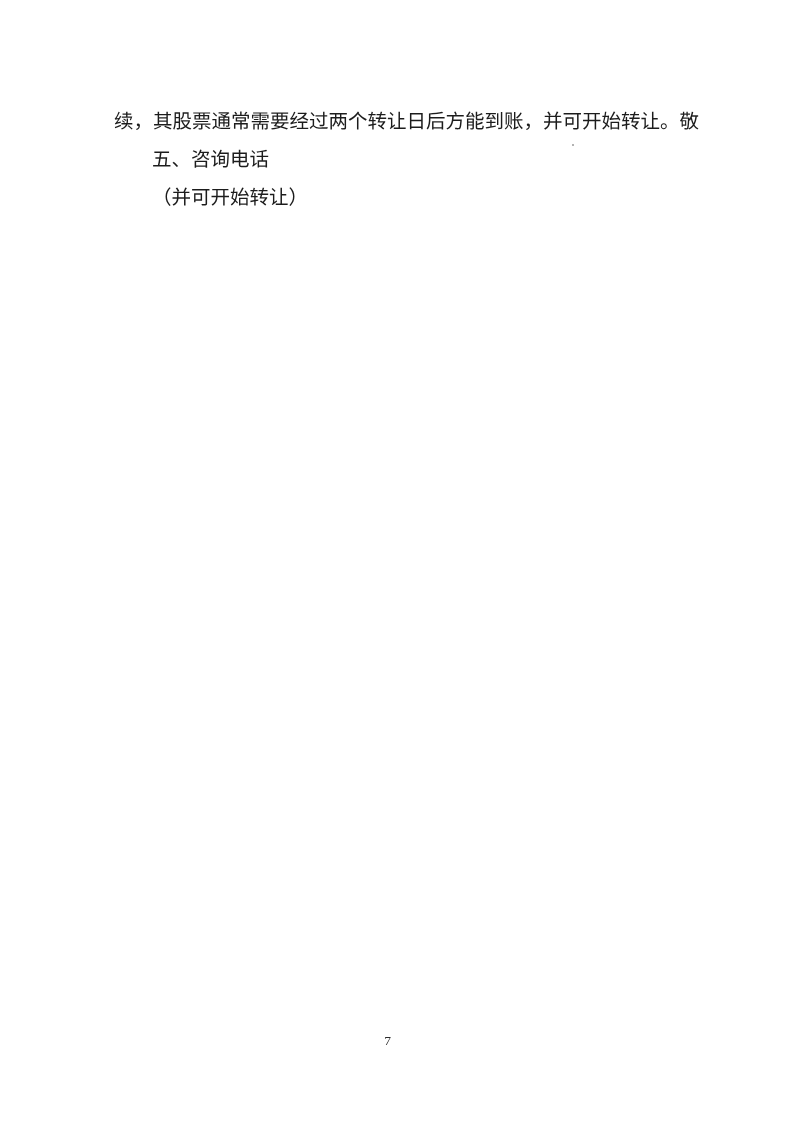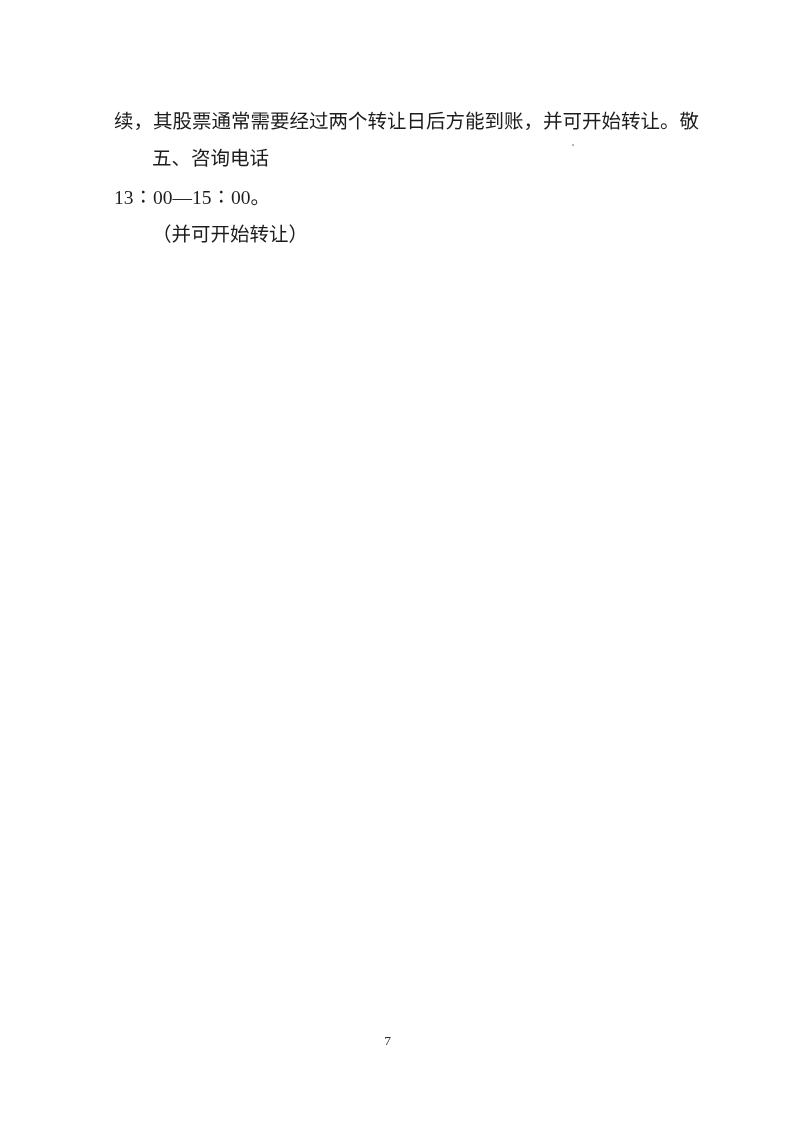--- a/index.html
+++ b/index.html
@@ -25,21 +25,20 @@
   .line {
     font-size: 19.5px;
     line-height: 38px;
     letter-spacing: 0;
     white-space: pre;
     color: #1c1c1c;
     -webkit-font-smoothing: antialiased;
   }
   .line.indent {
     padding-left: 38px;
-    font-family: Liberation Mono, monospace;
   }
   .scan-dot {
     position: absolute;
     left: 572px;
     top: 144px;
     width: 2px;
     height: 2px;
     background: #9a9a9a;
     border-radius: 50%;
   }
@@ -57,21 +56,20 @@
   }
 </style>
 </head>
 <body>
 
 <div class="page">
 
   <main class="body-text">
     <div class="line">续，其股票通常需要经过两个转让日后方能到账，并可开始转让。敬</div>
     <div class="line indent">五、咨询电话</div>
-    <div class="line">13∶00—15∶00。</div>
     <div class="line indent">（并可开始转让）</div>
   </main>
 
   <div class="scan-dot"></div>
 
   <footer class="page-footer">
     <span class="page-number">7</span>
   </footer>
 
 </div>

